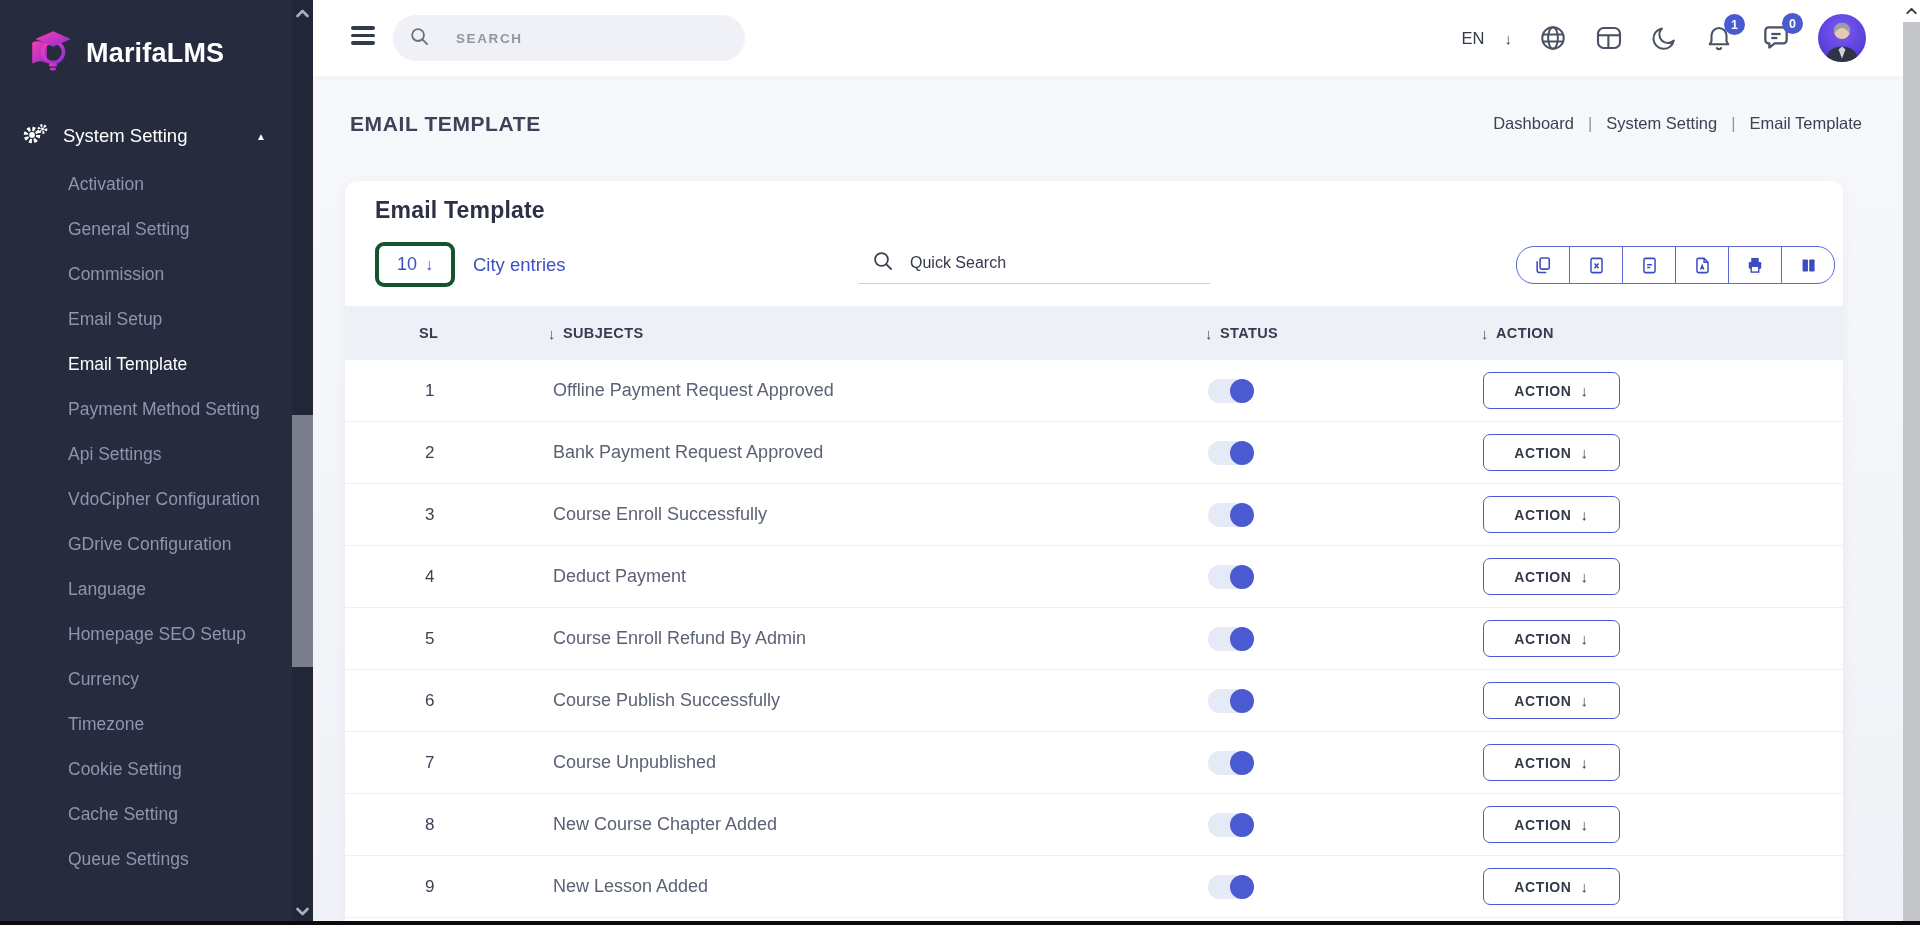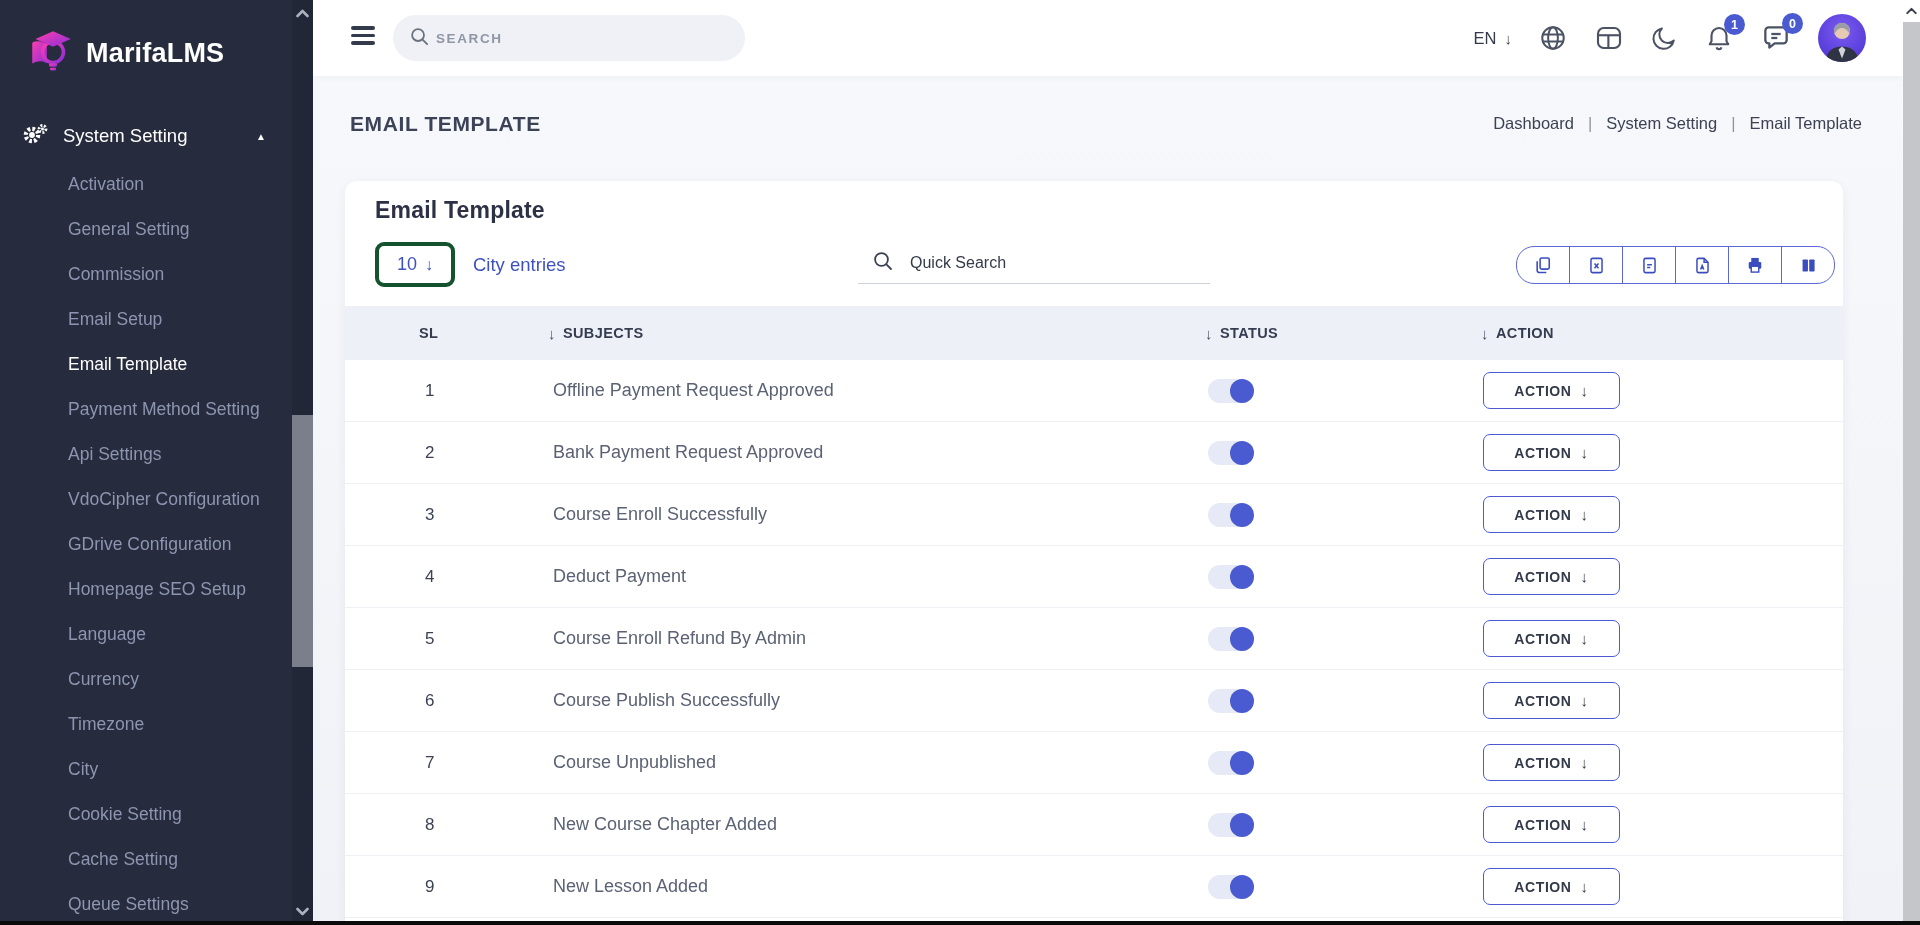--- a/index.html
+++ b/index.html
@@ -19,25 +19,25 @@
   .menu-item.active{color:#ffffff;font-weight:500;}
   
   .side-scroll{position:absolute;left:292px;top:0;width:21px;height:925px;background:#222737;z-index:6;}
   .side-scroll .thumb{position:absolute;left:0;top:415px;width:21px;height:252px;background:#7b7f8b;}
   .scroll-arrow{position:absolute;left:0;width:21px;height:22px;display:flex;align-items:center;justify-content:center;color:#aab0c0;}
   .scroll-arrow svg{display:block;}
   
   .topbar{position:absolute;left:313px;top:0;width:1590px;height:76px;background:#ffffff;z-index:4;box-shadow:0 2px 6px rgba(30,40,70,.04);}
   .hamburger{position:absolute;left:38px;top:26px;width:24px;cursor:pointer;display:flex;flex-direction:column;gap:4px;}
   .hamburger span{display:block;width:24px;height:3.5px;background:#333a4b;border-radius:2px;}
-  .search-pill{position:absolute;left:80px;top:15px;width:352px;height:46px;background:#f0f1f6;border-radius:23px;display:flex;align-items:center;padding:0 16px;box-sizing:border-box;gap:4px;}
+  .search-pill{position:absolute;left:80px;top:15px;width:352px;height:46px;background:#f0f1f6;border-radius:23px;display:flex;align-items:center;padding:0 16px;box-sizing:border-box;gap:24px;}
   .search-pill input{border:none;outline:none;background:transparent;font-family:"Liberation Sans",sans-serif;font-size:13.5px;letter-spacing:1.6px;font-weight:600;color:#3a4150;width:260px;}
   .search-pill input::placeholder{color:#8f96a5;opacity:1;}
   .top-right{position:absolute;right:37px;top:0;height:76px;display:flex;align-items:center;gap:26px;}
-  .lang{display:flex;align-items:center;gap:8px;color:#333a4b;font-size:16.5px;font-weight:500;cursor:pointer;}
+  .lang{display:flex;align-items:center;gap:20px;color:#333a4b;font-size:16.5px;font-weight:500;cursor:pointer;}
   .lang .arrow{font-size:15px;color:#3a4150;}
   .top-icon{color:#4b5263;cursor:pointer;display:flex;align-items:center;justify-content:center;position:relative;}
   .badge{position:absolute;top:-9px;right:-11px;min-width:21px;height:21px;border-radius:11px;background:#4a5ad0;color:#fff;font-size:12.5px;font-weight:600;display:flex;align-items:center;justify-content:center;padding:0 4px;box-sizing:border-box;}
   .avatar{width:48px;height:48px;border-radius:50%;overflow:hidden;cursor:pointer;background:radial-gradient(circle at 50% 35%,#7a5cf0,#4a2fd0);}
   
   .page-scroll{position:absolute;right:0;top:0;width:17px;height:925px;background:#c5c6ca;z-index:20;}
   .page-scroll .cap{position:absolute;top:0;left:0;width:17px;height:22px;background:#ffffff;display:flex;align-items:center;justify-content:center;color:#3b3f4a;}
   
   .content{position:absolute;left:313px;top:76px;right:17px;bottom:0;background:linear-gradient(180deg,#f7f8fb,#f1f2f7);}
   .page-title{position:absolute;left:37px;top:36px;font-size:21px;font-weight:600;color:#3d4357;letter-spacing:.6px;}
@@ -142,38 +142,35 @@
 
       <div class="menu-item">
         <span>VdoCipher Configuration</span>
       </div>
 
       <div class="menu-item">
         <span>GDrive Configuration</span>
       </div>
 
       <div class="menu-item">
+        <span>Language</span>
+      </div>
+
+      <div class="menu-item">
         <span>Homepage SEO Setup</span>
       </div>
 
       <div class="menu-item">
-        <span>Language</span>
-      </div>
-
-      <div class="menu-item">
         <span>Currency</span>
       </div>
 
       <div class="menu-item">
         <span>Timezone</span>
       </div>
 
-      <div class="menu-item">
-        <span>City</span>
-      </div>
 
       <div class="menu-item">
         <span>Cookie Setting</span>
       </div>
 
       <div class="menu-item">
         <span>Cache Setting</span>
       </div>
 
       <div class="menu-item">

